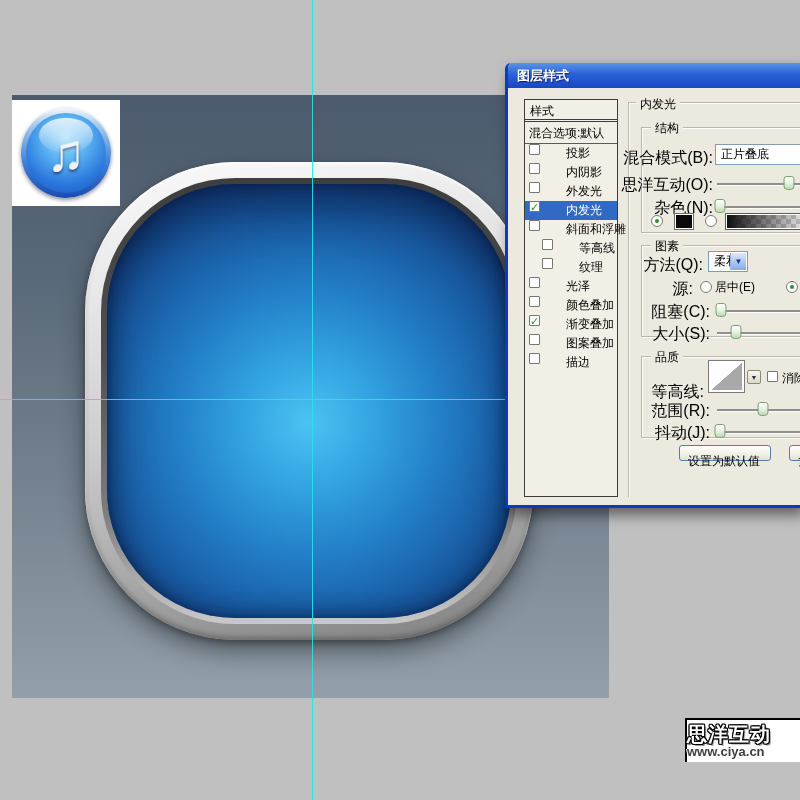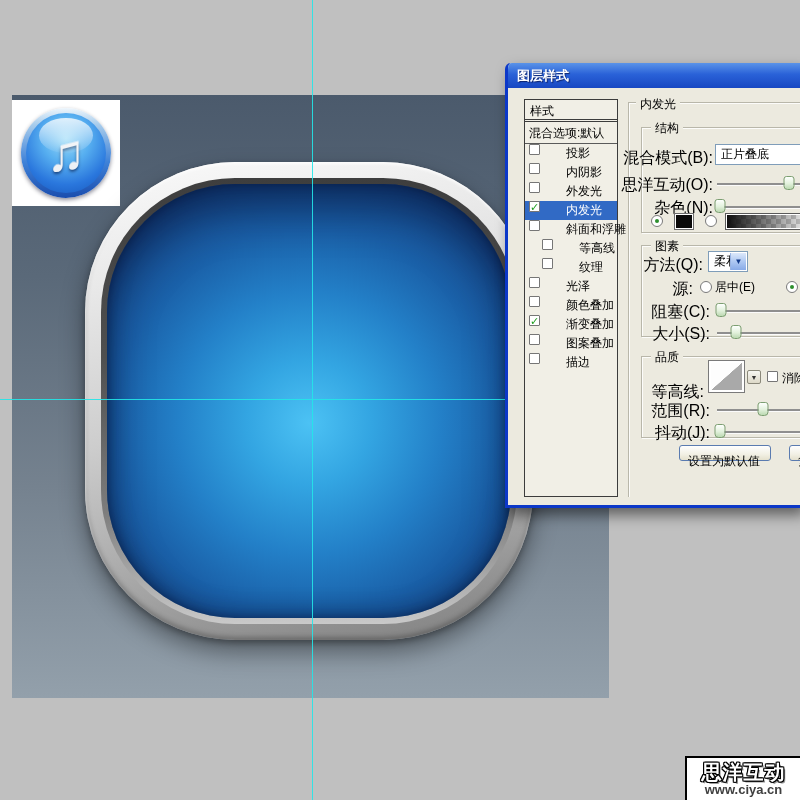--- a/index.html
+++ b/index.html
@@ -75,23 +75,23 @@
                         conic-gradient(#c8c8c8 25%,#f2f2f2 0 50%,#c8c8c8 0 75%,#f2f2f2 0);
              background-size:100% 100%, 10px 10px; }
   .contour-thumb { position:absolute; width:37px; height:33px; background:linear-gradient(to top left,#a9a9a9 49.5%,#fdfdfd 50.5%);
              border:1px solid #7a7a7a; box-shadow:inset 0 0 0 2px #fff; }
   .mini-arrow { position:absolute; width:14px; height:14px; background:linear-gradient(180deg,#f6f6f2,#ddd9c8);
              border:1px solid #8a887a; border-radius:2px; font-size:7px; display:flex; align-items:center; justify-content:center; color:#333; }
   .xp-btn { position:absolute; height:16px; background:linear-gradient(180deg,#fefefe,#f2f0e4 60%,#e4e0cc 100%);
              border:1px solid #5a7bb0; border-radius:3px; font-size:12px; line-height:18px; white-space:nowrap; padding:6px 8px; }
 
   
-  .watermark { position:absolute; left:685px; top:756px; width:115px; height:44px; z-index:20;
+  .watermark { position:absolute; left:685px; top:718px; width:115px; height:44px; z-index:20;
                background:#fff; border-left:2px solid #000; border-top:2px solid #000;
-               display:flex; flex-direction:column; align-items:center; justify-content:center; }
+               display:flex; flex-direction:column; justify-content:center; }
   .wm1 { font-size:20px; font-weight:bold; letter-spacing:1px; color:#fff; line-height:22px;
          text-shadow:-1px 0 #000,1px 0 #000,0 -1px #000,0 1px #000,-1px -1px #000,1px 1px #000,-1px 1px #000,1px -1px #000,2px 2px 0 #9a9a9a; }
   .wm2 { font-size:13px; font-weight:bold; color:#404040; line-height:14px;
          text-shadow:-1px 0 #fff,1px 0 #fff,0 -1px #fff,0 1px #fff; }
 </style>
 </head>
 <body>
 
 <div class="canvas">
   <div class="itunes-box">

